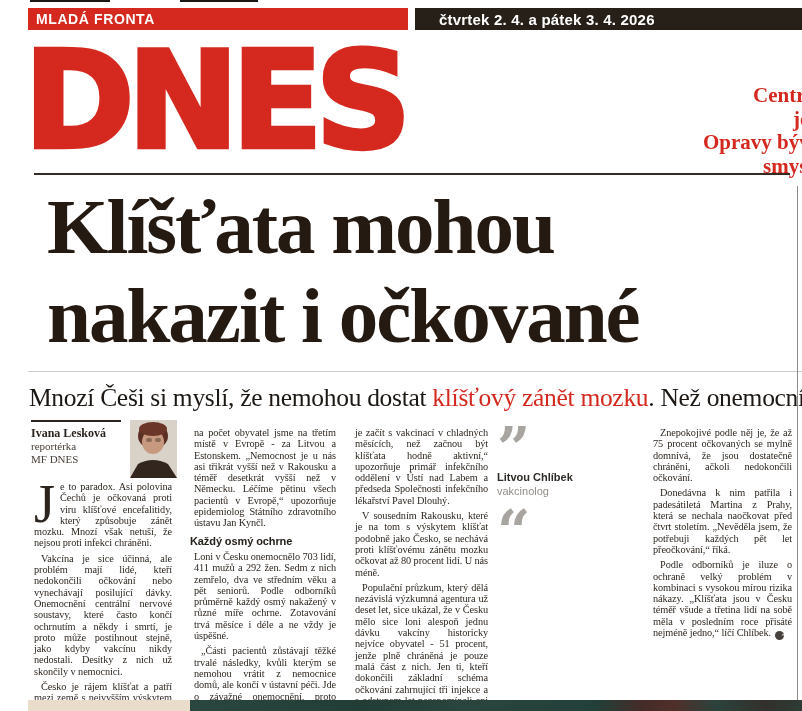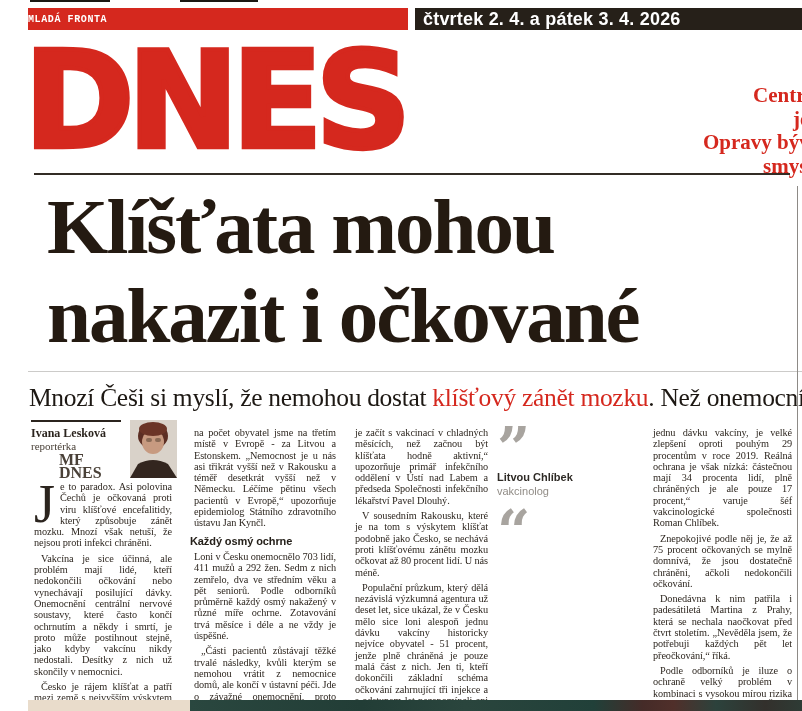--- a/index.html
+++ b/index.html
@@ -5,26 +5,26 @@
   html,body{margin:0;padding:0;background:#ffffff;}
   .page{position:relative;width:802px;height:711px;background:#fff;overflow:hidden;
         font-family:"Liberation Serif",serif;color:#2b241e;}
 
   
   .foldmark{position:absolute;top:0;height:2px;background:#1c1713;}
 
   
   .bar-red{position:absolute;left:28px;top:8px;width:380px;height:22px;background:#d5281e;
            display:flex;align-items:center;}
-  .bar-red span{font-family:Liberation Mono, monospace;font-weight:bold;font-size:10px;
-                letter-spacing:.6px;color:#fff;}
+  .bar-red span{font-family:Liberation Sans, sans-serif;font-weight:bold;font-size:14px;
+                letter-spacing:.6px;color:#fff;padding-left:8px;}
   .bar-black{position:absolute;left:415px;top:8px;width:387px;height:22px;background:#262019;
              display:flex;align-items:center;}
-  .bar-black span{font-family:"Liberation Sans",sans-serif;font-weight:bold;font-size:18px;
-                  color:#fff;padding-left:8px;letter-spacing:.2px;}
+  .bar-black span{font-family:"Liberation Sans",sans-serif;font-weight:bold;font-size:15px;
+                  color:#fff;padding-left:24px;letter-spacing:.2px;}
 
   
   .logo{position:absolute;left:24px;top:50px;font-family:"DejaVu Sans",sans-serif;
         font-weight:bold;font-size:133px;line-height:103px;color:#d5281e;
         letter-spacing:-7px;-webkit-text-stroke:4.5px #d5281e;}
 
   
   .teaser{position:absolute;left:700px;top:84px;width:140px;
           font-family:"Liberation Serif",serif;font-weight:bold;font-size:21px;
           line-height:23.5px;color:#d5281e;}
@@ -41,21 +41,21 @@
   
   .standfirst{position:absolute;left:29px;top:383px;font-size:25.5px;letter-spacing:-.3px;
               color:#1d1813;white-space:nowrap;}
   .standfirst .hl{color:#d5281e;}
 
   
   .byline{position:absolute;left:31px;top:420px;width:90px;border-top:2px solid #2b241e;
           padding-top:4px;}
   .byline .name{font-weight:bold;font-size:12px;color:#2b241e;line-height:14px;}
   .byline .role{font-size:11px;color:#4a4138;line-height:13px;}
-  .byline .outlet{font-weight:bold;font-size:16px;color:#4a4138;line-height:13px;margin-left:28px;}
+  .byline .outlet{font-weight:normal;font-size:11px;color:#4a4138;line-height:13px;}
 
   .photo{position:absolute;left:130px;top:420px;width:47px;height:58px;overflow:hidden;}
 
   
   .col{position:absolute;font-size:10.3px;line-height:11.3px;letter-spacing:-.1px;
        text-align:justify;color:#2e2720;}
   .col p{margin:4px;}
   .col p.ind{text-indent:7px;}
   .col1{left:30px;top:477px;width:146px;}
   .col2{left:190px;top:423px;width:150px;}
@@ -160,21 +160,20 @@
   </div>
 
   <div class="quote">
     <div class="qmark">”</div>
     <div class="qauthor">Litvou Chlíbek</div>
     <div class="qrole">vakcinolog</div>
     <div class="qmark bottom">“</div>
   </div>
 
   <div class="col col5">
-    <p>jednu dávku vakcíny, je velké zlepšení oproti pouhým 29 procentům v roce 2019. Reálná ochrana je však nízká: částečnou mají 34 procenta lidí, plně chráněných je ale pouze 17 procent,“ varuje šéf vakcinologické společnosti Roman Chlíbek.</p>
     <p class="ind">Znepokojivé podle něj je, že až 75 procent očkovaných se mylně domnívá, že jsou dostatečně chráněni, ačkoli nedokončili očkování.</p>
     <p class="ind">Donedávna k nim patřila i padesátiletá Martina z Prahy, která se nechala naočkovat před čtvrt stoletím. „Nevěděla jsem, že potřebuji každých pět let přeočkování,“ říká.</p>
     <p class="ind"><span>Podle odborníků je iluze o ochraně velký problém v kombinaci s vysokou mírou rizika nákazy. „Klíšťata jsou v Česku téměř všude a třetina lidí na sobě měla v posledním roce přisáté nejméně jedno,“ líčí Chlíbek. </span><span class="cont-icon">➔</span></p>
   </div>
 
   <div class="vrule-right"></div>
 
   <div class="strip-beige"></div>
   <div class="strip-photo"></div>
 

